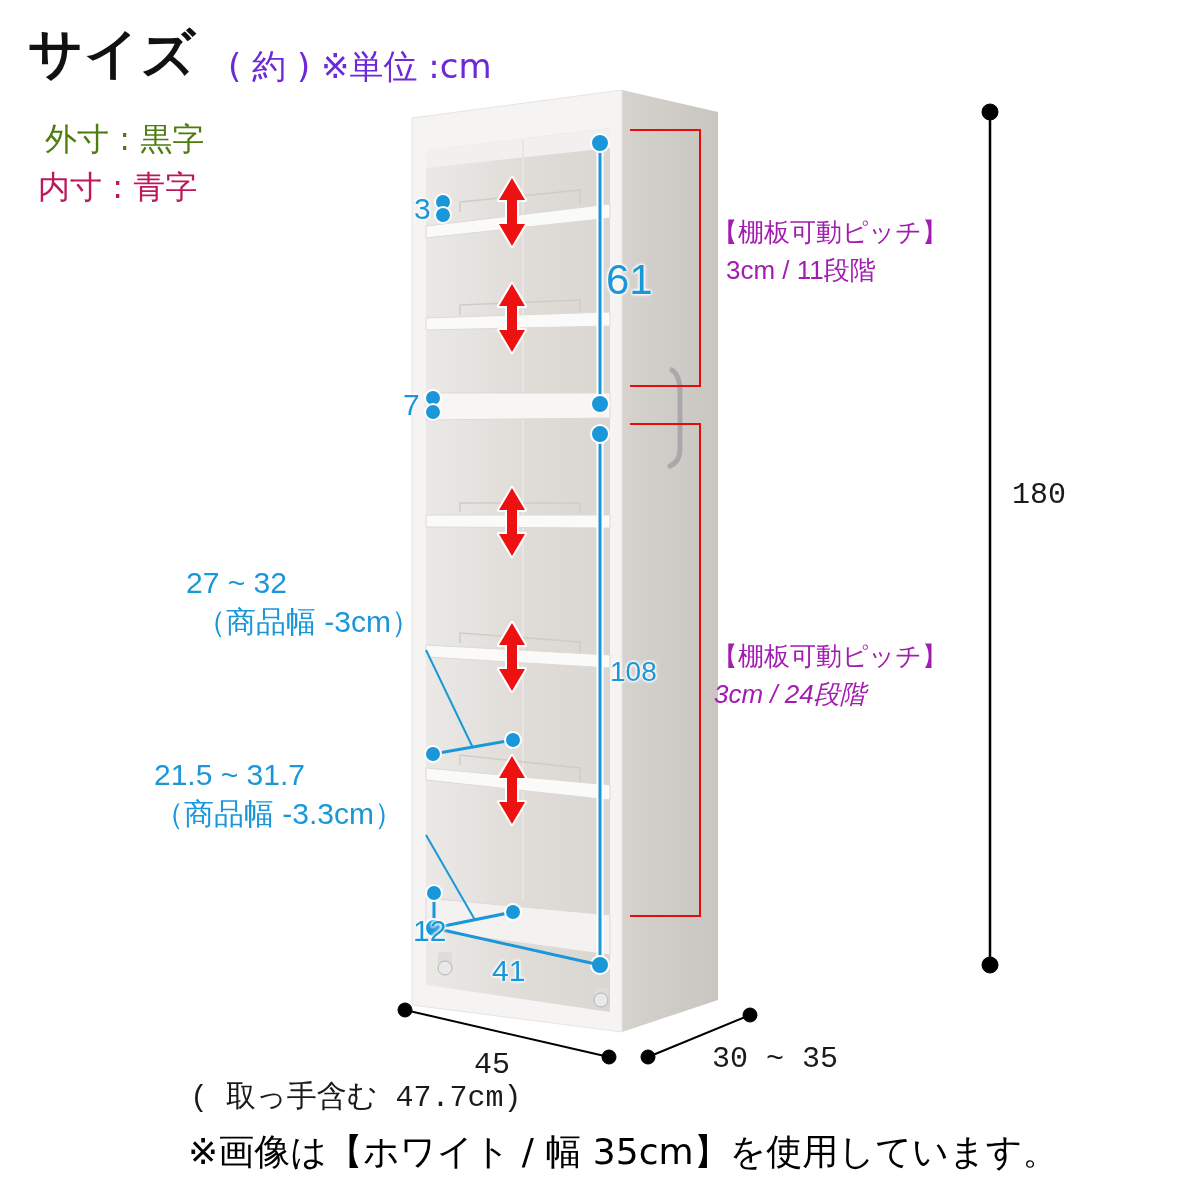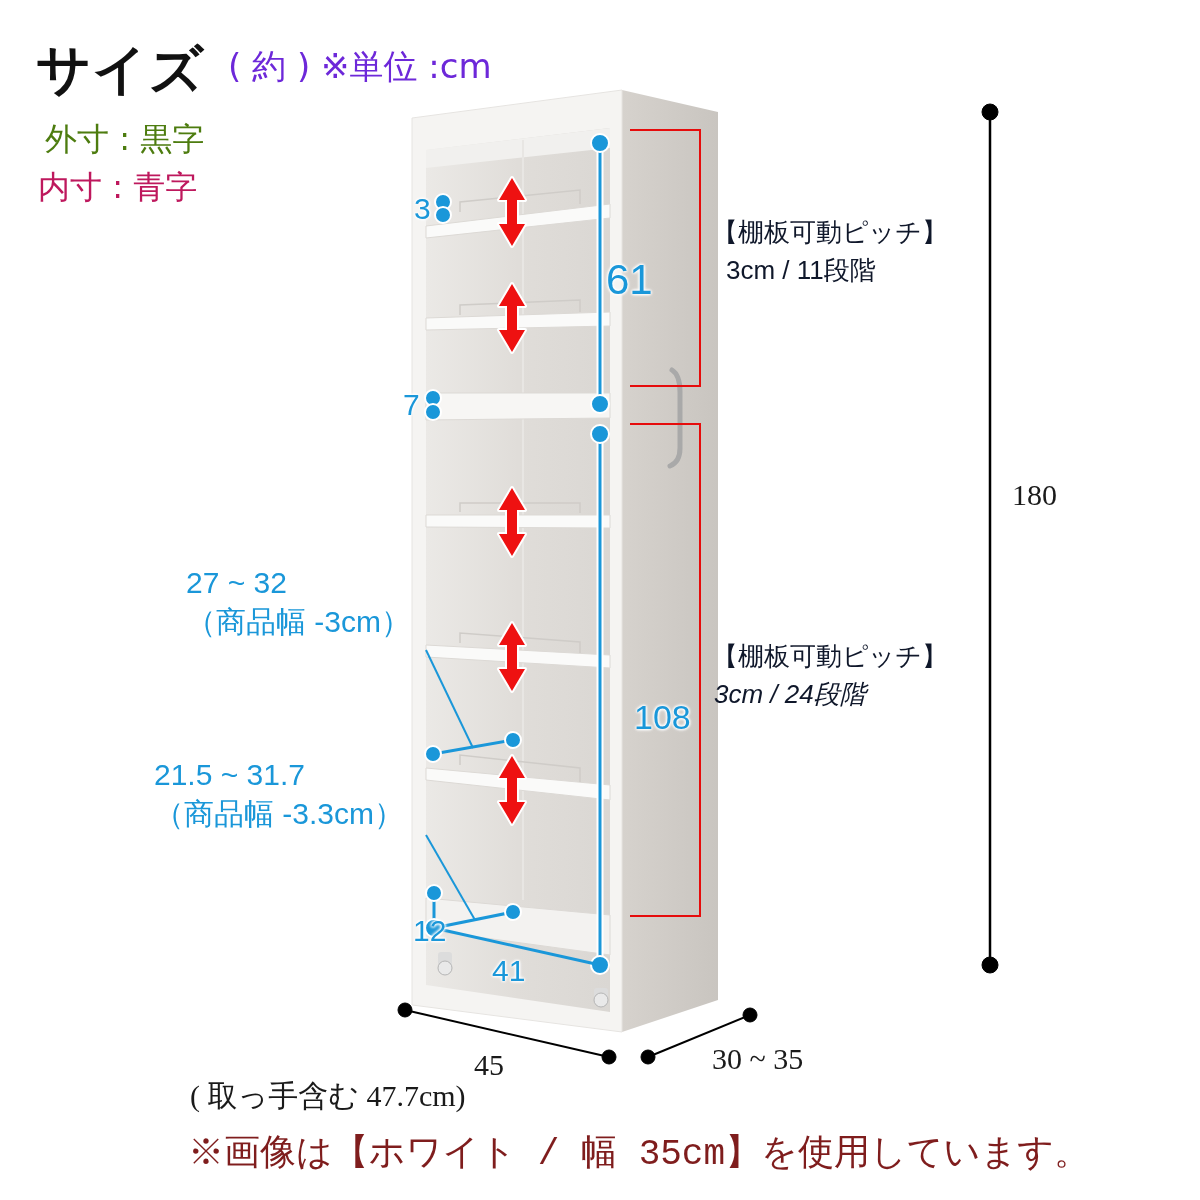--- a/index.html
+++ b/index.html
@@ -1,27 +1,27 @@
 <!DOCTYPE html>
 <html><head>
 <meta charset="utf-8">
 <style>
   html, body { margin: 0; padding: 0; background: #ffffff; }
   body { width: 1200px; height: 1200px; position: relative; overflow: hidden;
          font-family: "DejaVu Sans", "Liberation Sans", sans-serif; }
   .abs { position: absolute; white-space: nowrap; }
-  .title-main { left: 36px; top: 18px; font-size: 54px; font-weight: bold; color: #111; letter-spacing: 1px; margin-top: 16px; }
+  .title-main { left: 28px; top: 18px; font-size: 54px; font-weight: bold; color: #111; letter-spacing: 1px; }
   .title-sub { left: 228px; top: 44px; font-size: 34px; color: #6d28d9; }
   .legend-outer { left: 45px; top: 118px; font-size: 32px; color: #4d7c0f; }
   .legend-inner { left: 38px; top: 166px; font-size: 32px; color: #be185d; }
   .dim-blue { font-size: 30px; color: #1a97d9; font-family: "Liberation Sans", sans-serif;
               text-shadow: 0 0 3px #fff, 0 0 3px #fff, 0 0 3px #fff, 0 0 4px #fff; }
-  .pitch { font-size: 26px; color: #0f172a; line-height: 36px; font-family: "Liberation Sans", sans-serif; }
-  .dim-black { font-size: 30px; color: #1a1a1a; font-family: Liberation Serif, serif; }
-  .note { left: 188px; top: 1128px; font-size: 36px; color: #7f1d1d; font-family: Liberation Mono, monospace; }
+  .pitch { font-size: 26px; color: #a21caf; line-height: 36px; font-family: "Liberation Sans", sans-serif; }
+  .dim-black { font-size: 30px; color: #1a1a1a; font-family: Liberation Mono, monospace; }
+  .note { left: 188px; top: 1128px; font-size: 36px; color: #000000; }
   svg.diagram { position: absolute; left: 0; top: 0; }
 </style>
 </head>
 <body>
 
 <svg class="diagram" width="1200" height="1200" viewBox="0 0 1200 1200">
   <defs>
     <linearGradient id="sideGrad" x1="0" x2="1" y1="0" y2="0">
       <stop offset="0" stop-color="#d6d2cd"></stop>
       <stop offset="1" stop-color="#c9c5c0"></stop>
@@ -138,23 +138,23 @@
 
 <div class="abs title-main">サイズ</div>
 <div class="abs title-sub">( 約 ) ※単位 :cm</div>
 
 <div class="abs legend-outer">外寸 : 黒字</div>
 <div class="abs legend-inner">内寸 : 青字</div>
 
 <div class="abs dim-blue" style="left:414px; top:192px;">3</div>
 <div class="abs dim-blue" style="left:403px; top:388px;">7</div>
 <div class="abs dim-blue" style="left:606px; top:256px; font-size:42px;">61</div>
-<div class="abs dim-blue" style="left:610px; top:698px; font-size:34px;padding-left:24px;">108</div>
+<div class="abs dim-blue" style="left:610px; top:656px; font-size:28px;">108</div>
 <div class="abs dim-blue" style="left:186px; top:566px;">27 ~ 32</div>
-<div class="abs dim-blue" style="left:186px; top:602px;">（商品幅 -3cm）</div>
+<div class="abs dim-blue" style="left:196px; top:602px;">（商品幅 -3cm）</div>
 <div class="abs dim-blue" style="left:154px; top:758px;">21.5 ~ 31.7</div>
 <div class="abs dim-blue" style="left:154px; top:794px;">（商品幅 -3.3cm）</div>
 <div class="abs dim-blue" style="left:384px; top:914px;margin-left:29px;">12</div>
 <div class="abs dim-blue" style="left:492px; top:954px;">41</div>
 
 <div class="abs pitch" style="left:712px; top:214px;">【棚板可動ピッチ】</div>
 <div class="abs pitch" style="left:726px; top:252px;">3cm / 11段階</div>
 <div class="abs pitch" style="left:712px; top:638px;">【棚板可動ピッチ】</div>
 <div class="abs pitch" style="left:714px; top:676px;font-style:italic;">3cm / 24段階</div>
 

